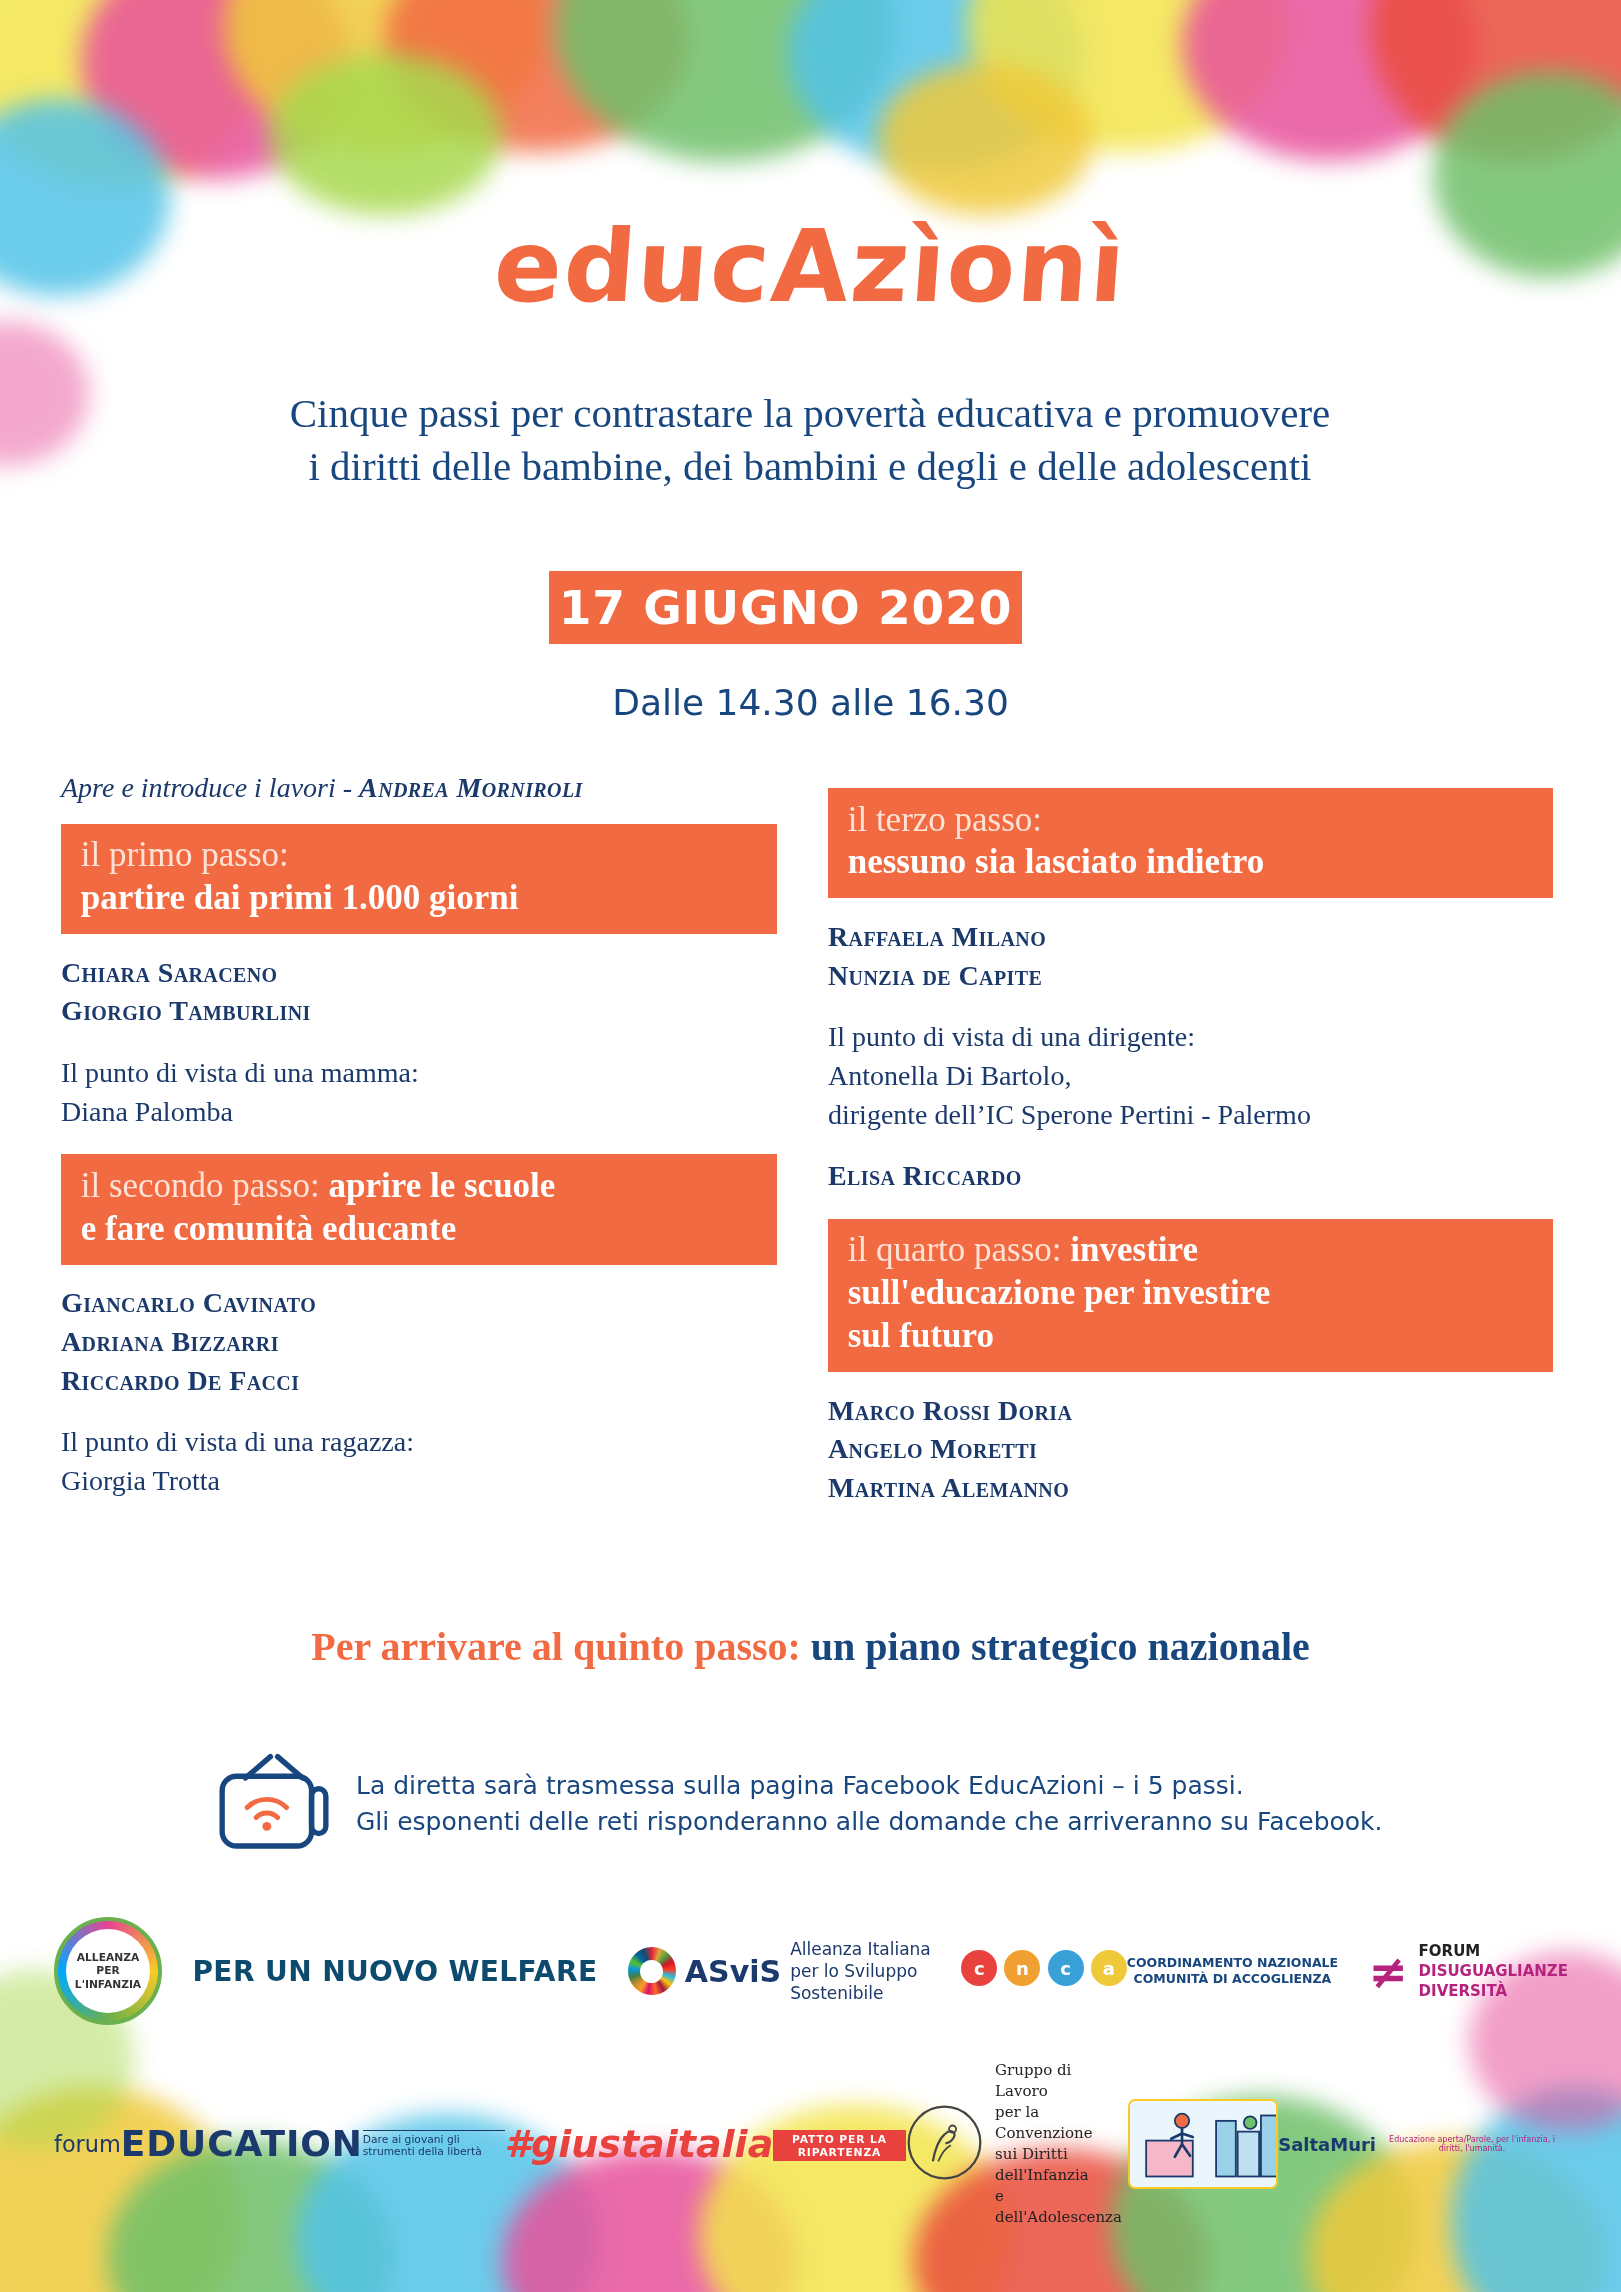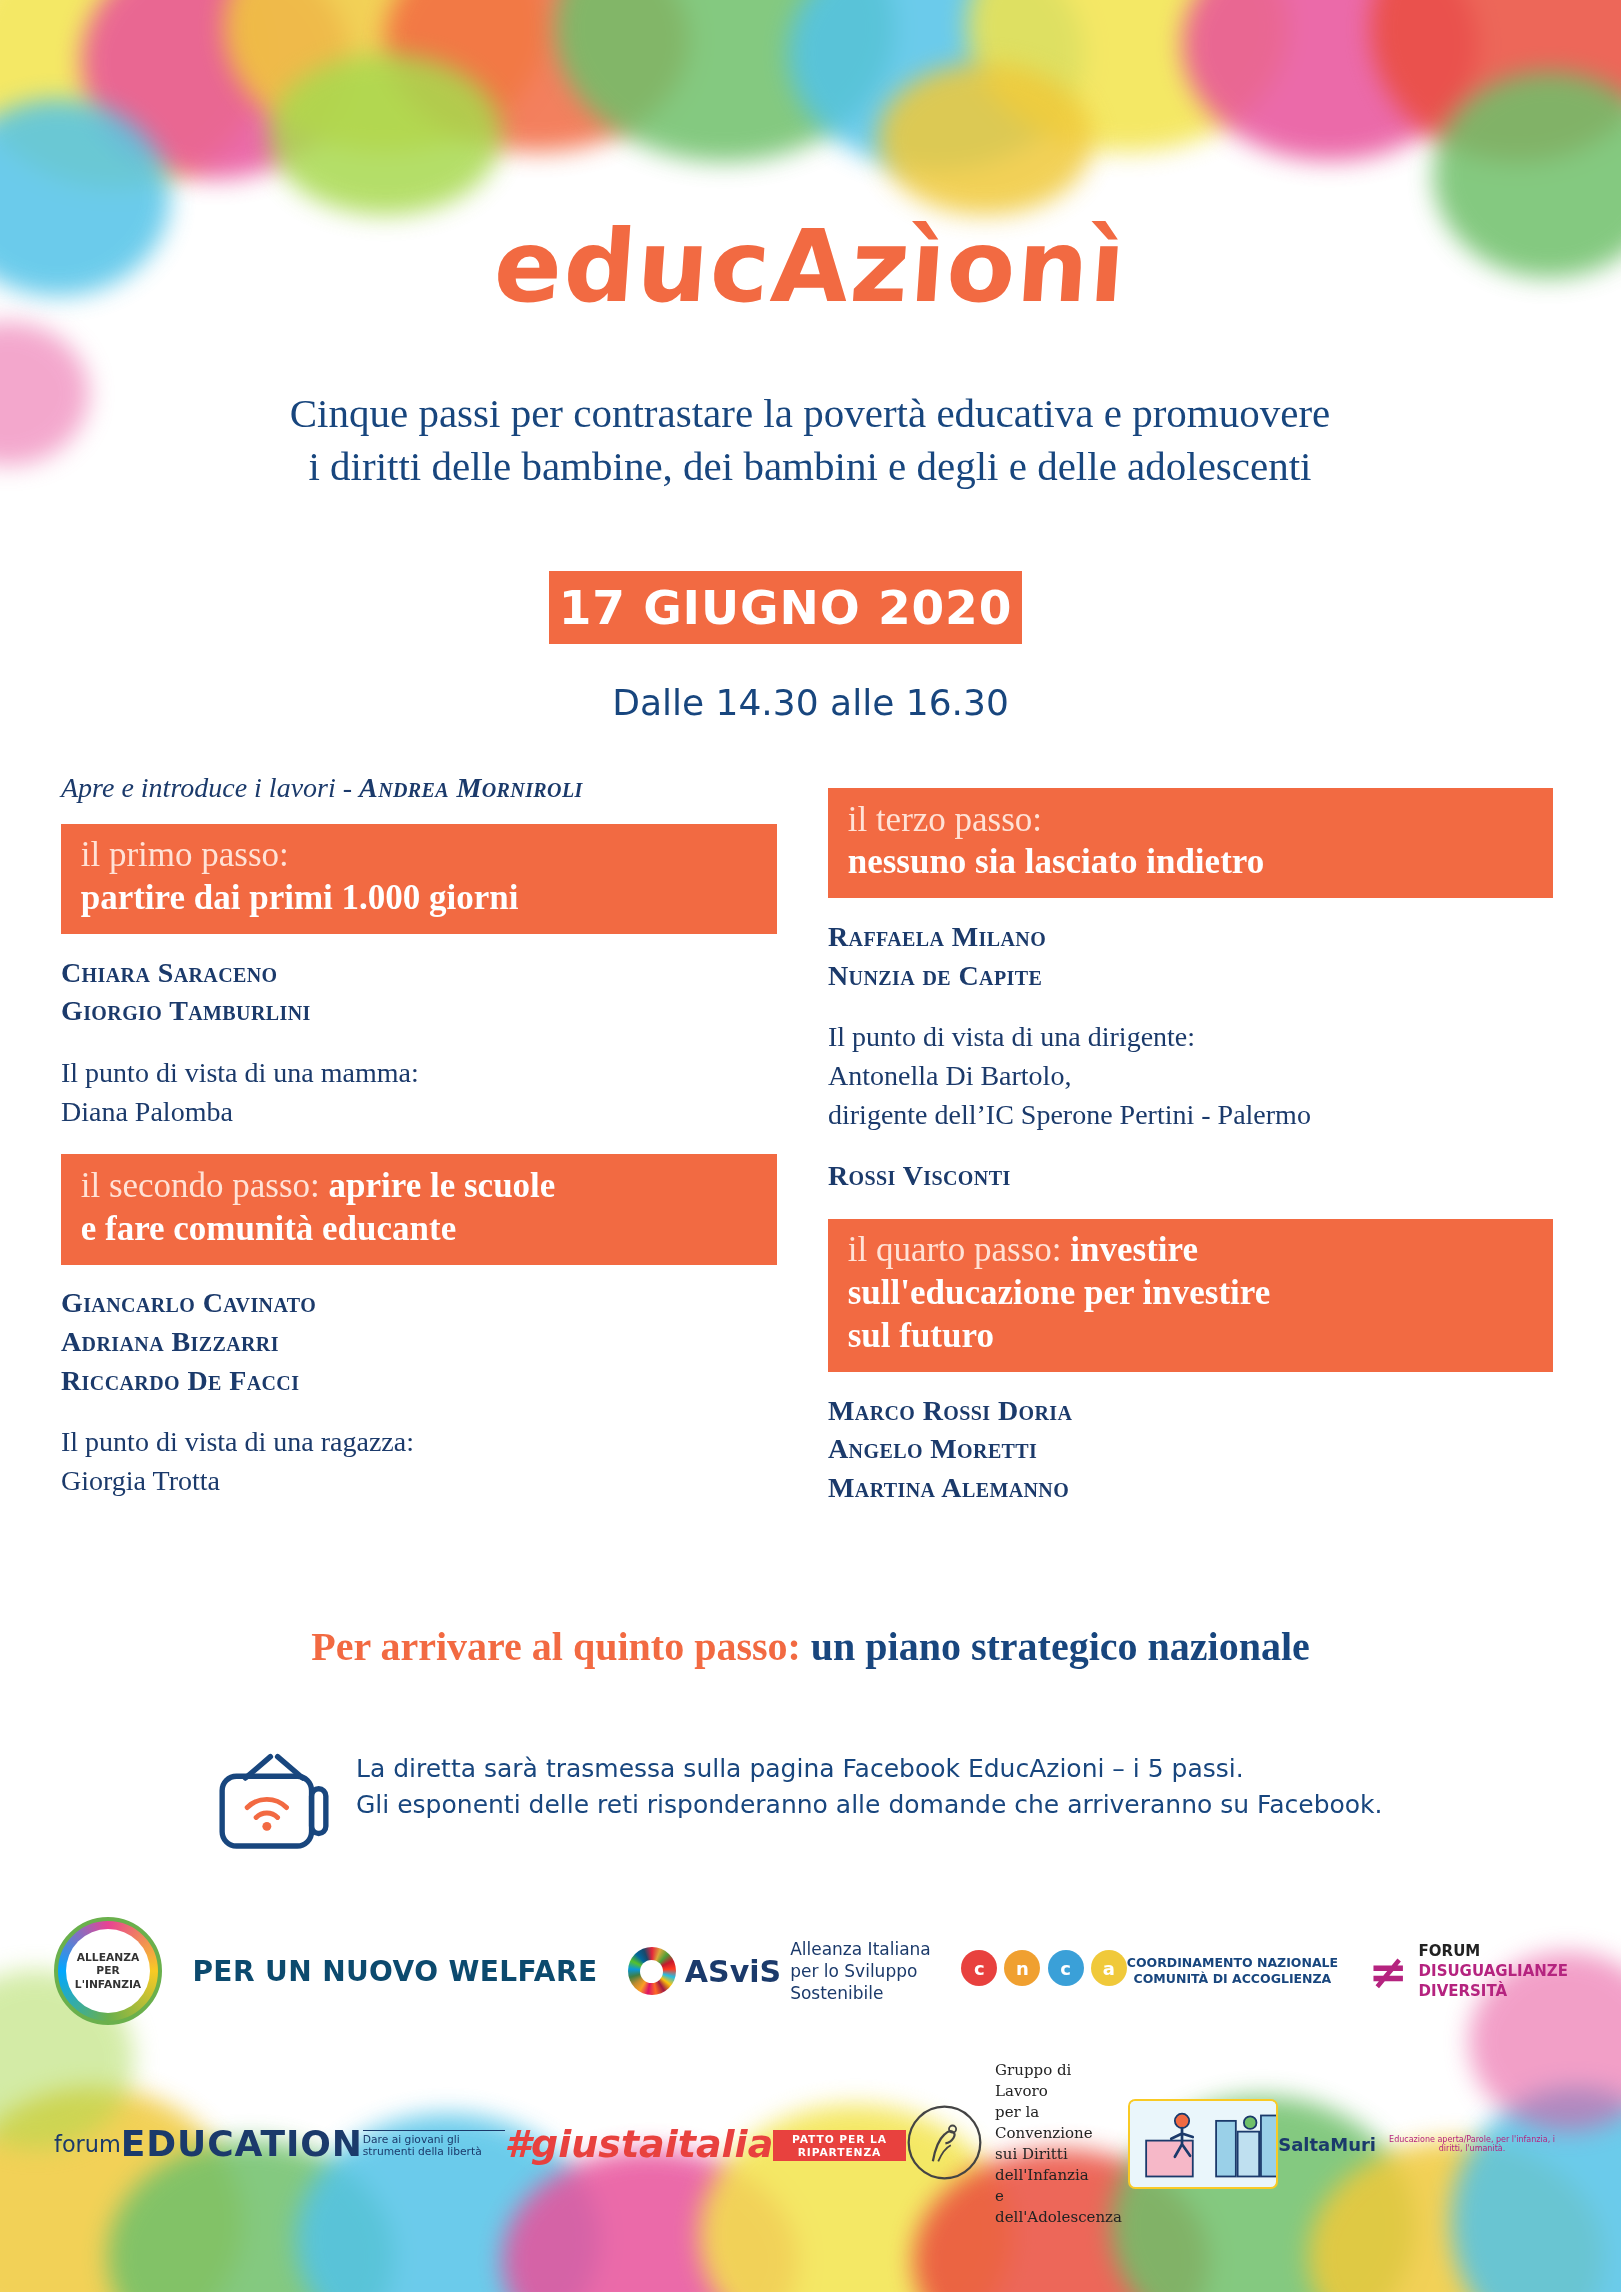--- a/index.html
+++ b/index.html
@@ -168,21 +168,21 @@
   .fifth-step .blue {
     color: #18467e;
   }
 
   .tv-note {
     position: absolute;
     top: 1751px;
     left: 215px;
     width: 1254px;
     display: flex;
-    align-items: flex-start;
+    align-items: center;
     gap: 23px;
   }
   .tv-icon svg { display: block; }
   .tv-text {
     font-family: "DejaVu Sans", sans-serif;
     font-size: 25px;
     line-height: 1.45;
     color: #18467e;
   }
 
@@ -371,21 +371,21 @@
       <span class="nm">Nunzia de Capite</span>
     </div>
 
     <div class="pov">
       <span class="plain">Il punto di vista di una dirigente:</span>
       <span class="plain">Antonella Di Bartolo,</span>
       <span class="plain">dirigente dell’IC Sperone Pertini  - Palermo</span>
     </div>
 
     <div class="names">
-      <span class="nm">Rossi Visconti</span>
+      <span class="nm">Elisa Riccardo</span>
     </div>
 
     <div class="step-band">
       <div><span class="lead">il quarto passo: </span><span class="bold">investire</span></div>
       <div class="bold">sull'educazione per investire</div>
       <div class="bold">sul futuro</div>
     </div>
 
     <div class="names">
       <span class="nm">Marco Rossi Doria</span>

